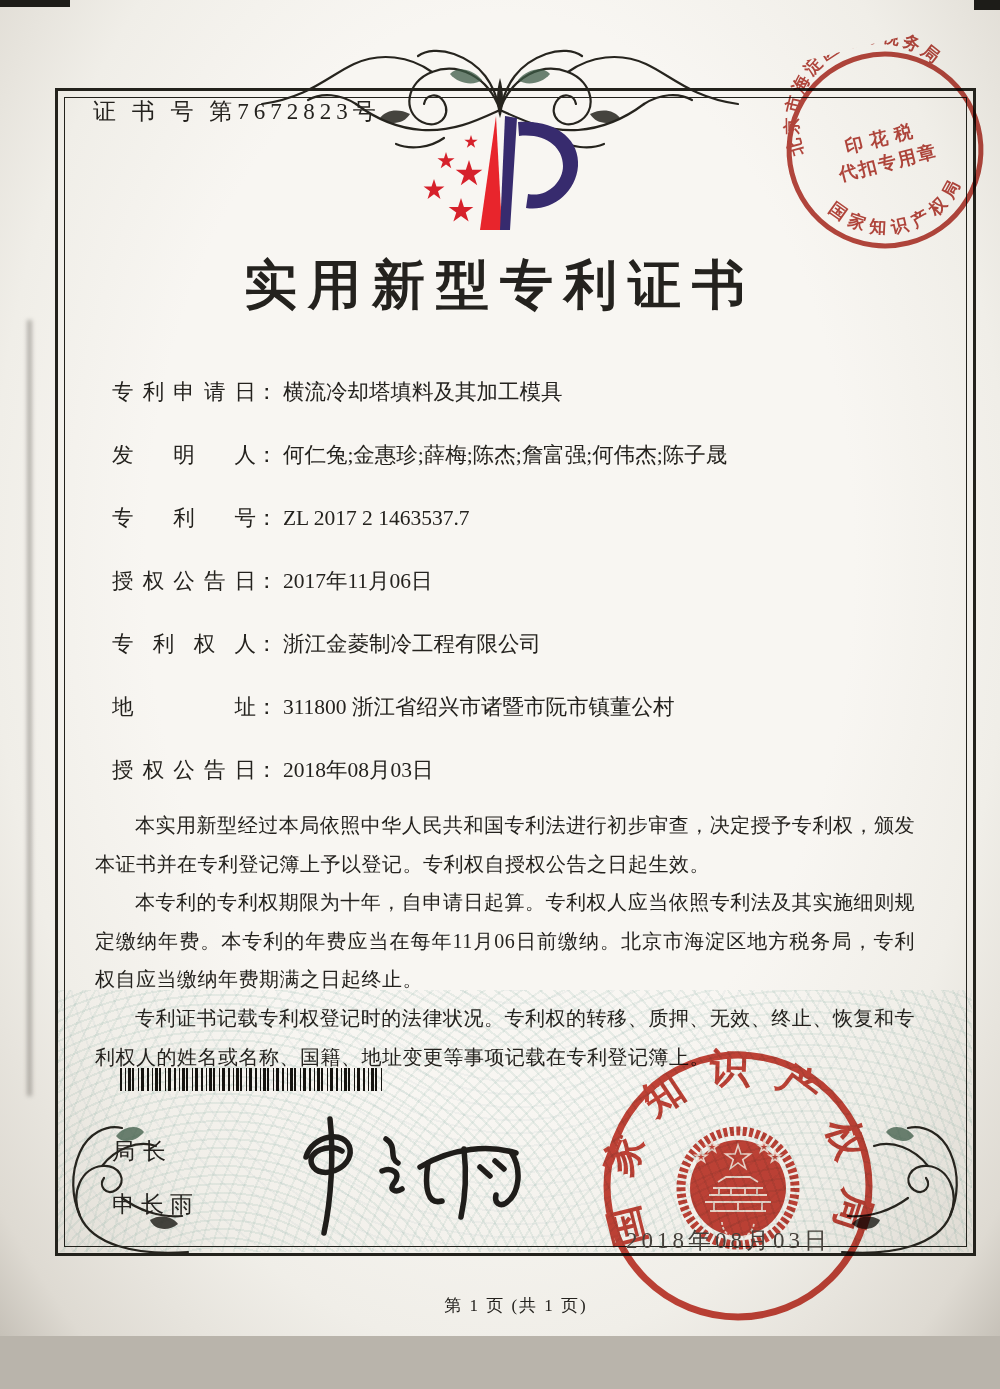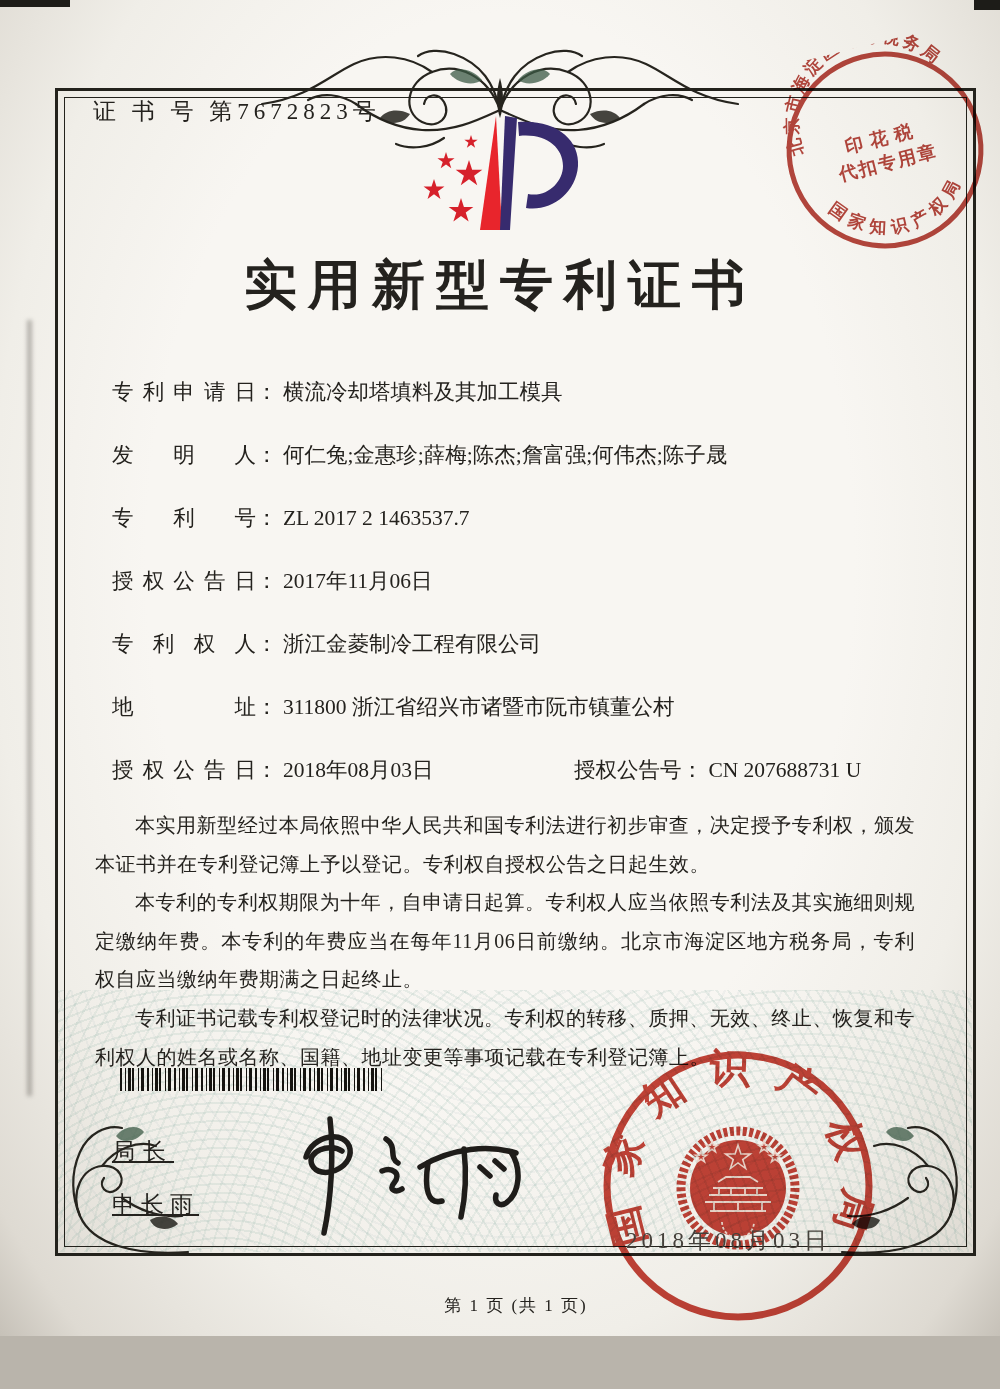--- a/index.html
+++ b/index.html
@@ -44,21 +44,21 @@
     font-size:20px;line-height:1.93;letter-spacing:.5px;text-align:justify;}
   .body-text p{margin:0;text-indent:2em;}
   .barcode{position:absolute;left:120px;top:1068px;width:264px;height:23px;z-index:3;
     background:repeating-linear-gradient(90deg,
       #15130f 0 2px,transparent 2px 5px,
       #15130f 5px 6px,transparent 6px 8px,
       #15130f 8px 11px,transparent 11px 12px,
       #15130f 12px 14px,transparent 14px 18px,
       #15130f 18px 19px,transparent 19px 21px,
       #15130f 21px 24px,transparent 24px 27px);}
-  .officer{position:absolute;left:112px;top:1136px;font-size:23px;letter-spacing:8px;z-index:3;text-decoration:underline;}
+  .officer{position:absolute;left:112px;top:1136px;font-size:23px;letter-spacing:8px;z-index:3;}
   .officer .line2{margin-top:22px;letter-spacing:6px;}
   .signature{position:absolute;left:268px;top:1105px;width:260px;height:135px;z-index:3;}
   .seal-bottom{position:absolute;left:592px;top:1036px;width:292px;height:292px;
     opacity:.95;z-index:3;mix-blend-mode:multiply;}
   .seal-date{position:absolute;left:626px;top:1225px;font-size:23px;letter-spacing:4px;
     color:#45413b;z-index:4;font-family:"Liberation Serif","DejaVu Serif",serif;}
   .footer{position:absolute;left:16px;top:1294px;width:100%;text-align:center;
     font-size:17px;letter-spacing:2px;z-index:3;}
 </style>
 </head>
@@ -168,24 +168,20 @@
       <span class="flabel">专利权人</span><span>：</span>
       <span class="fvalue">浙江金菱制冷工程有限公司</span>
     </div>
     <div class="frow">
       <span class="flabel">地址</span><span>：</span>
       <span class="fvalue">311800 浙江省绍兴市诸暨市阮市镇董公村</span>
     </div>
     <div class="frow">
       <span class="flabel">授权公告日</span><span>：</span>
       <span class="fvalue">2018年08月03日</span>
-      <span class="grant-right">
-        <span>授权公告号</span><span>：</span>
-        <span class="fvalue">CN 207688731 U</span>
-      </span>
     </div>
   </div>
 
   <div class="body-text">
     <p>本实用新型经过本局依照中华人民共和国专利法进行初步审查，决定授予专利权，颁发本证书并在专利登记簿上予以登记。专利权自授权公告之日起生效。</p>
     <p>本专利的专利权期限为十年，自申请日起算。专利权人应当依照专利法及其实施细则规定缴纳年费。本专利的年费应当在每年11月06日前缴纳。北京市海淀区地方税务局，专利权自应当缴纳年费期满之日起终止。</p>
     <p>专利证书记载专利权登记时的法律状况。专利权的转移、质押、无效、终止、恢复和专利权人的姓名或名称、国籍、地址变更等事项记载在专利登记簿上。</p>
   </div>
 
   <div class="barcode"></div>

